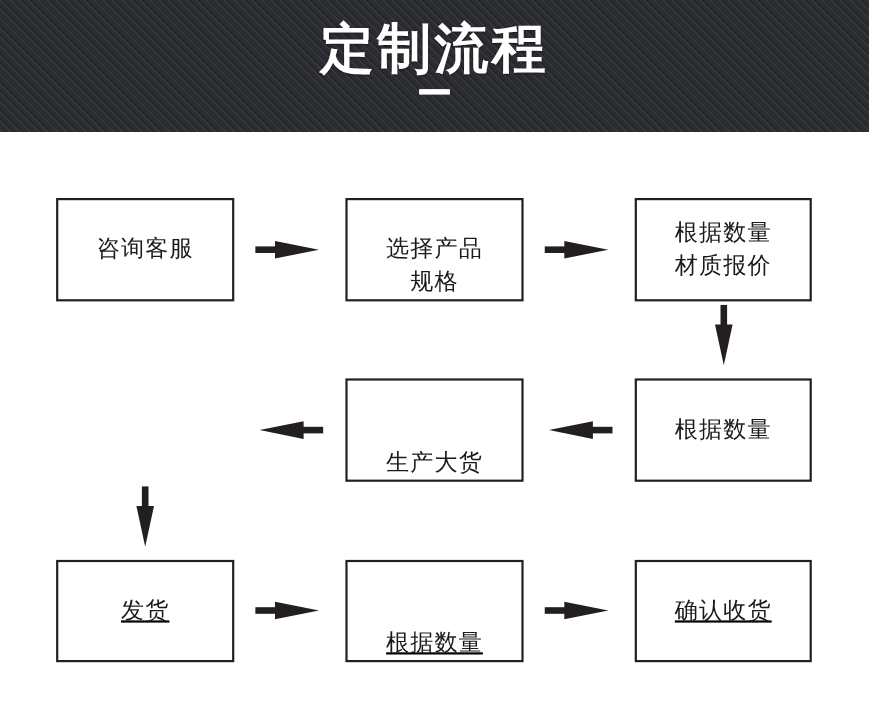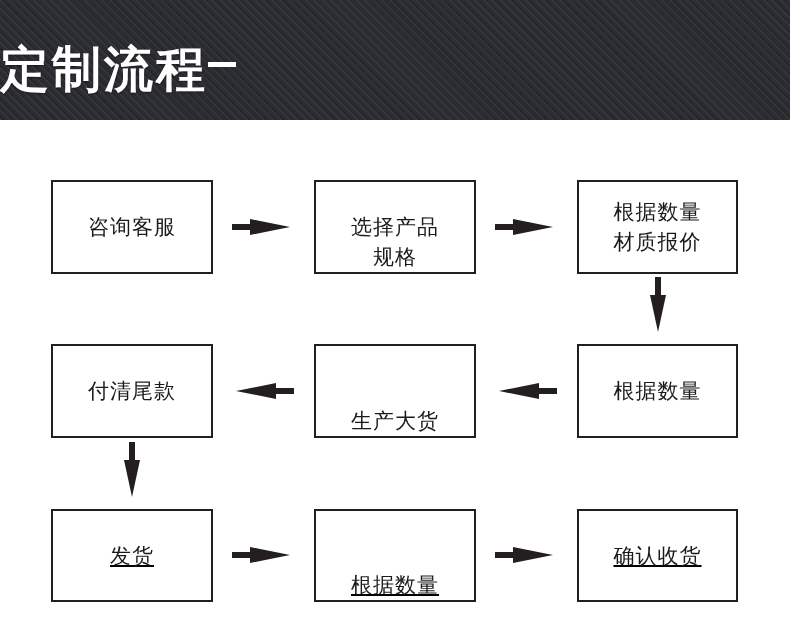--- a/index.html
+++ b/index.html
@@ -40,20 +40,21 @@
     );
     overflow: hidden;
   }
   .banner-inner {
     position: absolute;
     left: 0;
     top: 0;
     width: 790px;
     height: 120px;
     display: flex;
+    flex-direction: column;
     align-items: center;
     justify-content: flex-start;
   }
   .banner-title {
     margin-top: 17px;
     color: #ffffff;
     font-size: 49px;
     line-height: 56px;
     font-weight: bold;
     letter-spacing: 3px;
@@ -166,23 +167,20 @@
 材质报价</span>
     </div>
 
     <div class="arrow arrow-v av-right">
       <svg width="26" height="58" viewBox="0 0 26 58" xmlns="http://www.w3.org/2000/svg">
         <rect x="10" y="0" width="6" height="22" fill="#231f20"></rect>
         <path d="M5 18 L13 55 L21 18 Z" fill="#231f20"></path>
       </svg>
     </div>
 
-    <div class="node col-1 row-2">
-      <span class="node-label">付清尾款</span>
-    </div>
 
     <div class="arrow arrow-h ah-1-2" style="top:258px;">
       <svg width="62" height="26" viewBox="0 0 62 26" xmlns="http://www.w3.org/2000/svg">
         <rect x="40" y="10" width="22" height="6" fill="#231f20"></rect>
         <path d="M44 5 L4 13 L44 21 Z" fill="#231f20"></path>
       </svg>
     </div>
 
     <div class="node col-2 row-2">
       <span class="node-label">生产大货</span>

